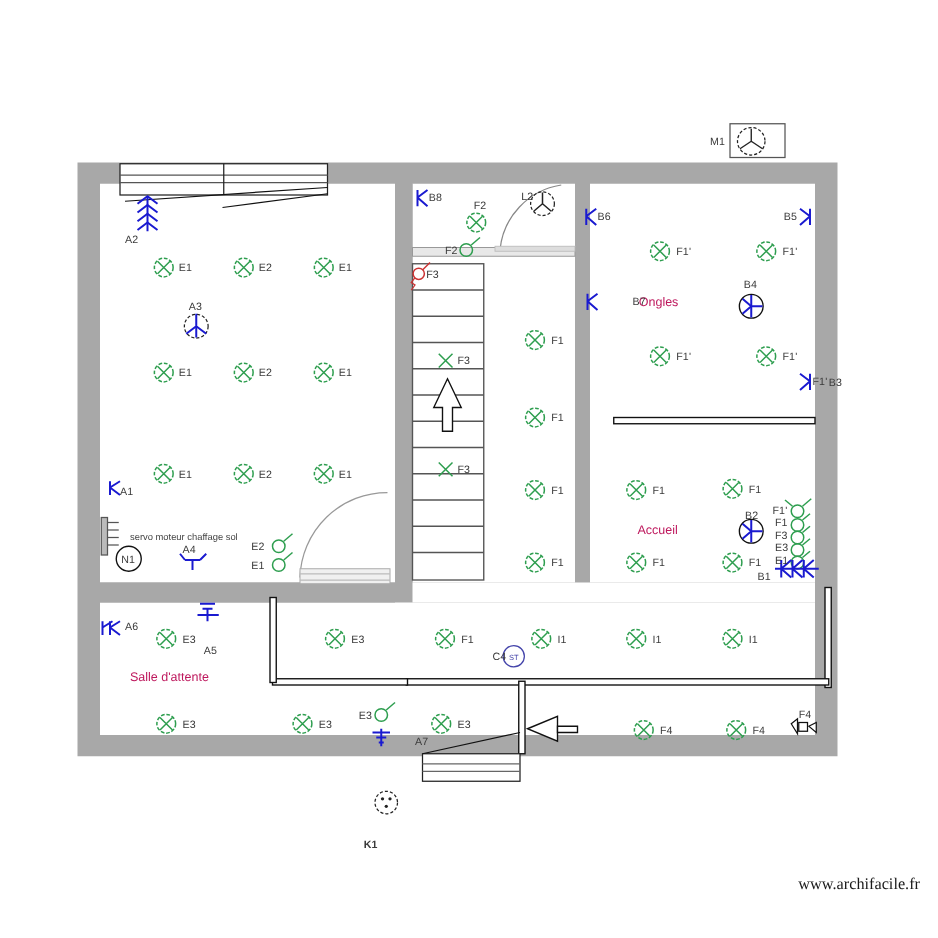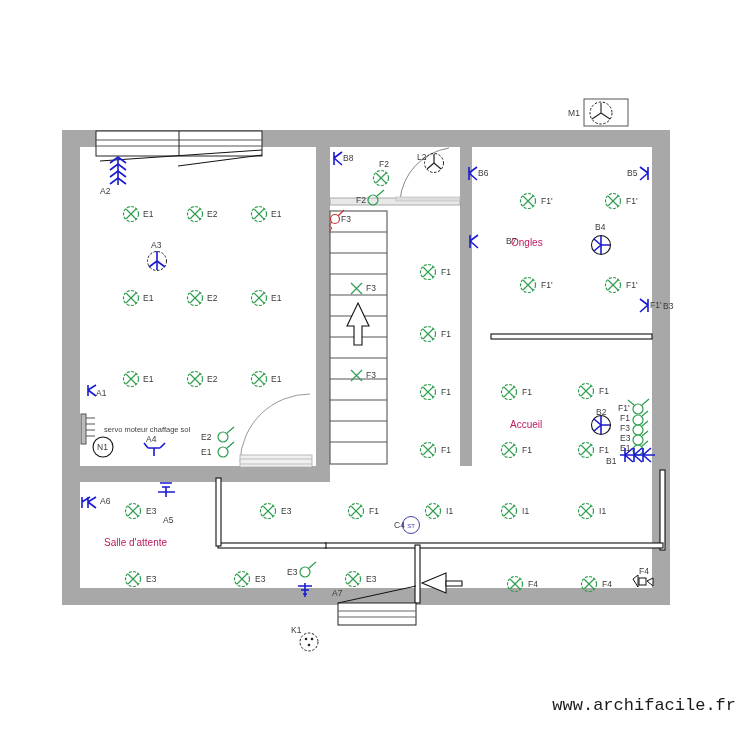--- a/index.html
+++ b/index.html
@@ -5,22 +5,22 @@
   html,body{margin:0;padding:0;background:#fff;}
   body{width:750px;height:750px;position:relative;overflow:hidden;
        font-family:"Liberation Sans","DejaVu Sans",sans-serif;}
   #plan{position:absolute;left:0;top:0;width:750px;height:750px;}
   .lbl{position:absolute;font-size:8.5px;color:#3a3a3a;white-space:nowrap;
        font-family:"Liberation Sans",sans-serif;letter-spacing:.1px;}
   .roomname{position:absolute;font-size:10px;color:#be185d;white-space:nowrap;
        font-family:"Liberation Sans",sans-serif;}
   .note{position:absolute;font-size:7.5px;color:#444;white-space:nowrap;
        font-family:"Liberation Sans",sans-serif;}
-  .site{position:absolute;right:14px;bottom:35px;font-size:17px;color:#1a1a1a;
-       font-family:Liberation Mono, monospace;}
+  .site{position:absolute;right:14px;bottom:35px;font-size:13px;color:#1a1a1a;
+       font-family:Liberation Serif, serif;}
 </style>
 </head>
 <body>
 
 <svg id="plan" viewBox="0 0 750 750">
 
   <g>
 
     <path d="M62,130 H670 V605 H62 Z" fill="#a8a8a8" stroke="none"></path>
 
@@ -432,21 +432,21 @@
   <div class="lbl" style="left:288px;top:588px;margin-left:44px;">A7</div>
   <div class="lbl" style="left:606px;top:456px;text-align:center;">B1</div>
   <div class="lbl" style="left:596px;top:407px;">B2</div>
   <div class="lbl" style="left:623px;top:301px;padding-left:40px;">B3</div>
   <div class="lbl" style="left:595px;top:222px;">B4</div>
   <div class="lbl" style="left:627px;top:168px;">B5</div>
   <div class="lbl" style="left:478px;top:168px;">B6</div>
   <div class="lbl" style="left:479px;top:236px;padding-left:27px;">B7</div>
   <div class="lbl" style="left:343px;top:153px;">B8</div>
   <div class="lbl" style="left:394px;top:520px;">C4</div>
-  <div class="lbl" style="left:291px;top:625px;">K1</div>
+  <div class="lbl" style="left:291px;top:670px;font-weight:bold;">K1</div>
   <div class="lbl" style="left:417px;top:152px;">L2</div>
   <div class="lbl" style="left:568px;top:108px;">M1</div>
   <div class="lbl" style="left:97px;top:442px;">N1</div>
 
   <div class="lbl" style="left:143px;top:209px;">E1</div>
   <div class="lbl" style="left:207px;top:209px;">E2</div>
   <div class="lbl" style="left:271px;top:209px;">E1</div>
   <div class="lbl" style="left:143px;top:293px;">E1</div>
   <div class="lbl" style="left:207px;top:293px;">E2</div>
   <div class="lbl" style="left:271px;top:293px;">E1</div>

